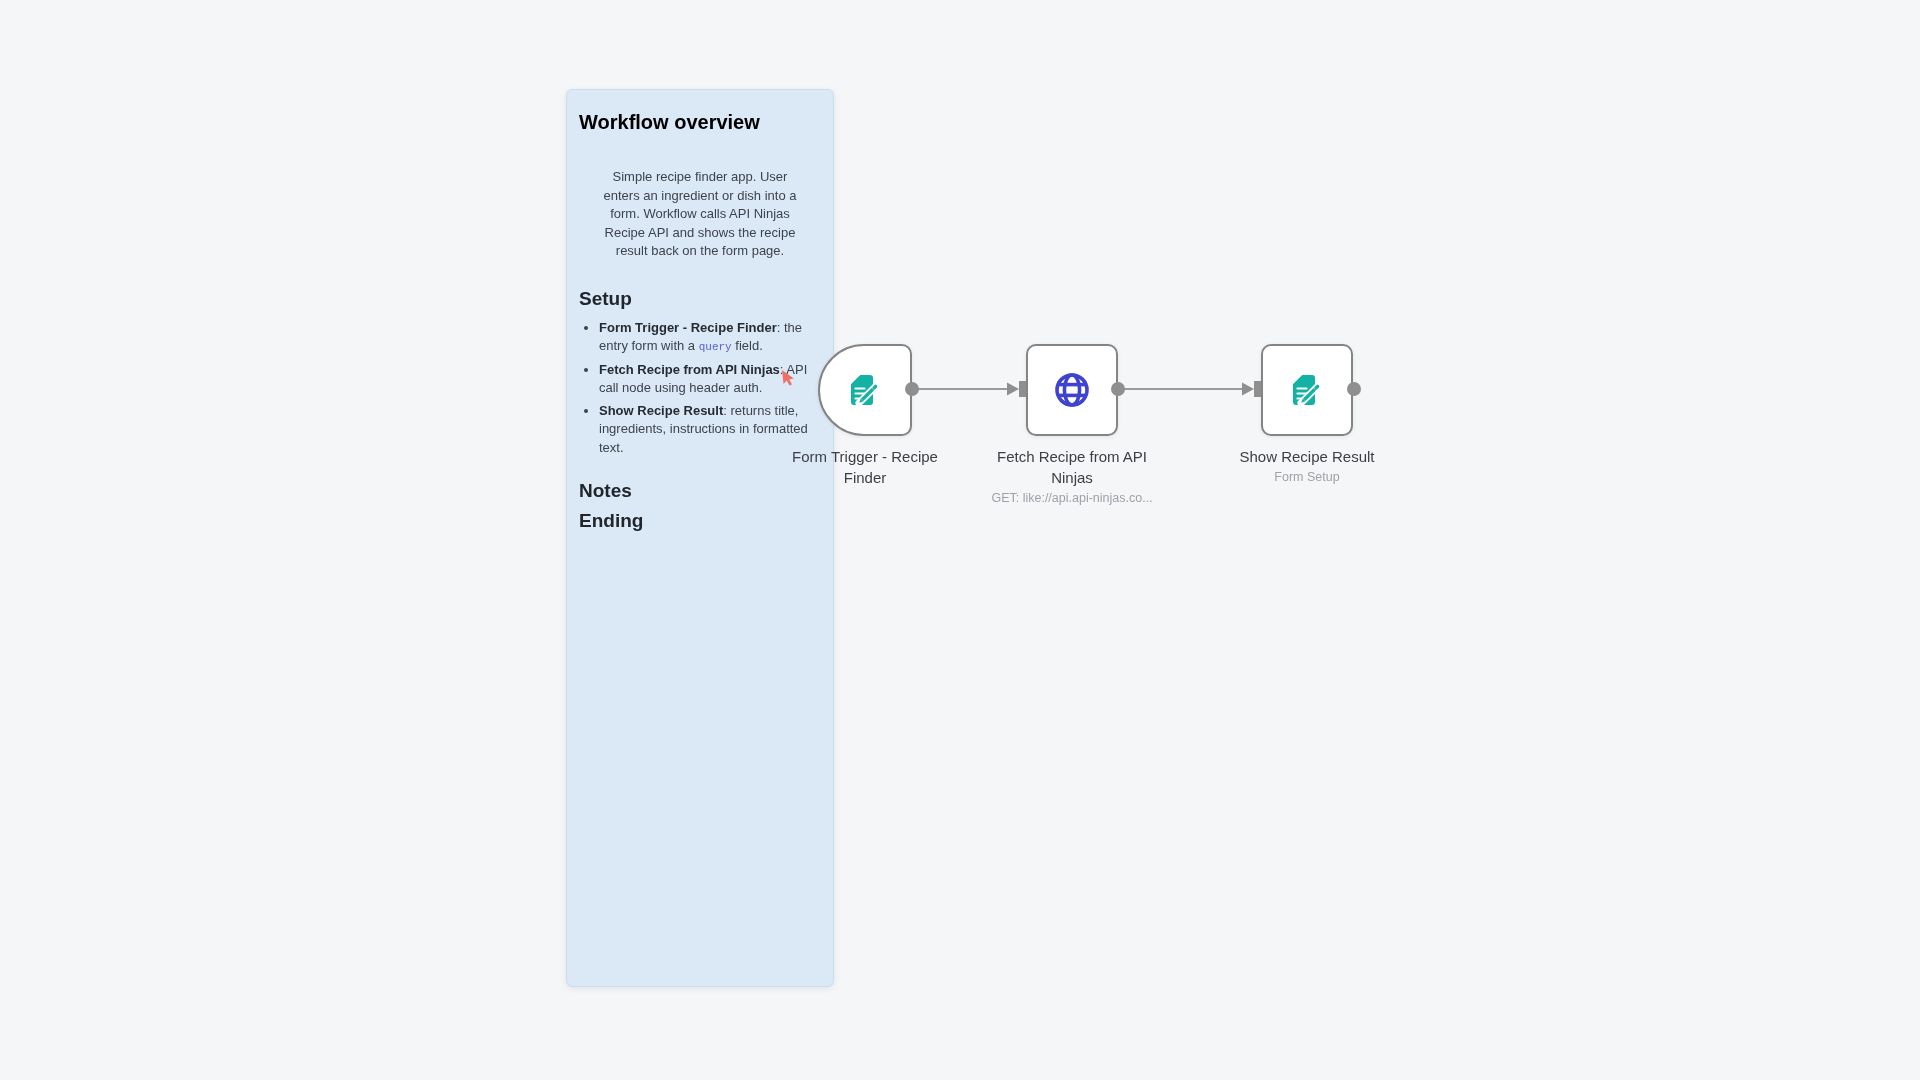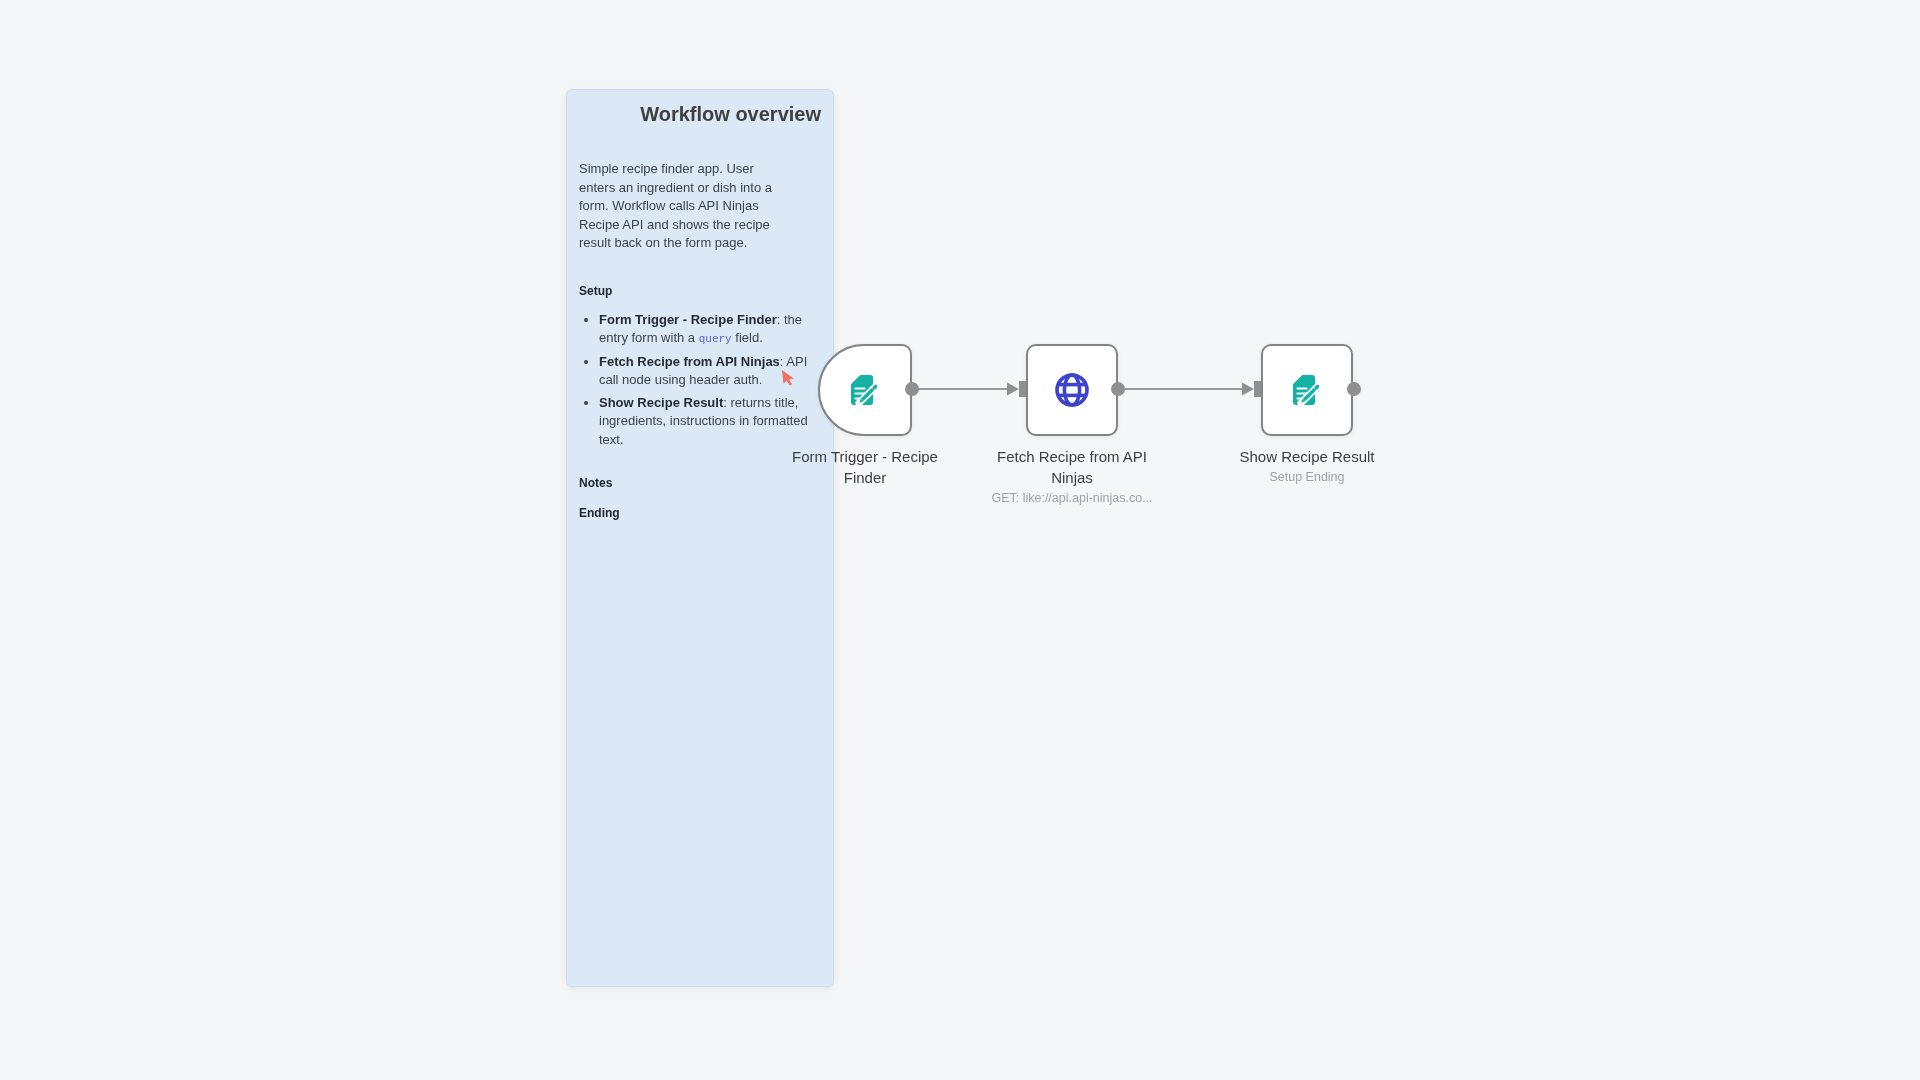--- a/index.html
+++ b/index.html
@@ -11,24 +11,24 @@
   .canvas{position:absolute;inset:0;}
 
   
   .sticky{
     position:absolute;left:566px;top:89px;width:268px;height:898px;
     box-sizing:border-box;padding:12px 12px;
     background:#dbe9f7;border:1px solid #ccdcef;border-radius:6px;
     box-shadow:0 2px 6px rgba(60,80,110,.10);
     color:#3d434b;z-index:1;
   }
-  .sticky h1{font-size:20px;line-height:25px;margin:0 0 33px;color:#404040;font-weight:700;text-align:right;}
-  .sticky h2{font-size:12px;line-height:20px;margin:0 0 10px;color:#21262c;font-weight:700;}
+  .sticky h1{font-size:20px;line-height:25px;margin:8px 0 33px;color:#000000;font-weight:700;}
+  .sticky h2{font-size:19px;line-height:20px;margin:0 0 10px;color:#21262c;font-weight:700;}
   .sticky p{font-size:13px;line-height:18.5px;margin:0;white-space:pre-line;}
-  .sticky .intro{margin-bottom:28px;}
+  .sticky .intro{margin-bottom:28px;text-align:center;}
   .sticky ul{margin:0 0 24px;padding-left:20px;font-size:13px;line-height:18.5px;}
   .sticky ul li{margin-bottom:4px;}
   .sticky ol{margin:0 0 22px;padding-left:30px;font-size:13px;line-height:18.5px;}
   .sticky ol li{margin-bottom:4px;padding-left:2px;}
   .sticky b{font-weight:700;color:#262b31;}
   .code{font-family:"Liberation Mono", monospace;font-size:11px;color:#5c60cf;}
 
   
   .node{
     position:absolute;top:344px;width:92px;height:92px;box-sizing:border-box;
@@ -82,21 +82,21 @@
 
   <div class="node-label" id="label-1" data-interactable="false">
     <div data-interactable="false">Form Trigger - Recipe Finder</div>
   </div>
   <div class="node-label" id="label-2" data-interactable="false">
     <div data-interactable="false">Fetch Recipe from API Ninjas</div>
     <div class="node-sub" data-interactable="false">GET: like://api.api-ninjas.co...</div>
   </div>
   <div class="node-label" id="label-3" data-interactable="false">
     <div data-interactable="false">Show Recipe Result</div>
-    <div class="node-sub" data-interactable="false">Setup Ending</div>
+    <div class="node-sub" data-interactable="false">Form Setup</div>
   </div>
 
   <div class="node node--trigger" id="node-1" data-interactable="true">
     <svg width="40" height="40" viewBox="0 0 40 40" data-interactable="false">
       <rect x="6" y="5" width="22" height="30" rx="3" fill="#13b2a5"></rect>
       <polygon points="6,5 15,5 6,14" fill="#ffffff"></polygon>
       <polygon points="13.5,6.5 13.5,13.5 6.5,13.5" fill="#13b2a5"></polygon>
       <line x1="14.5" y1="4.5" x2="5" y2="14" stroke="#ffffff" stroke-width="1.6"></line>
       <line x1="10.5" y1="18.5" x2="19.5" y2="18.5" stroke="#ffffff" stroke-width="2.2" stroke-linecap="round"></line>
       <line x1="10.5" y1="23.5" x2="21" y2="23.5" stroke="#ffffff" stroke-width="2.2" stroke-linecap="round"></line>

